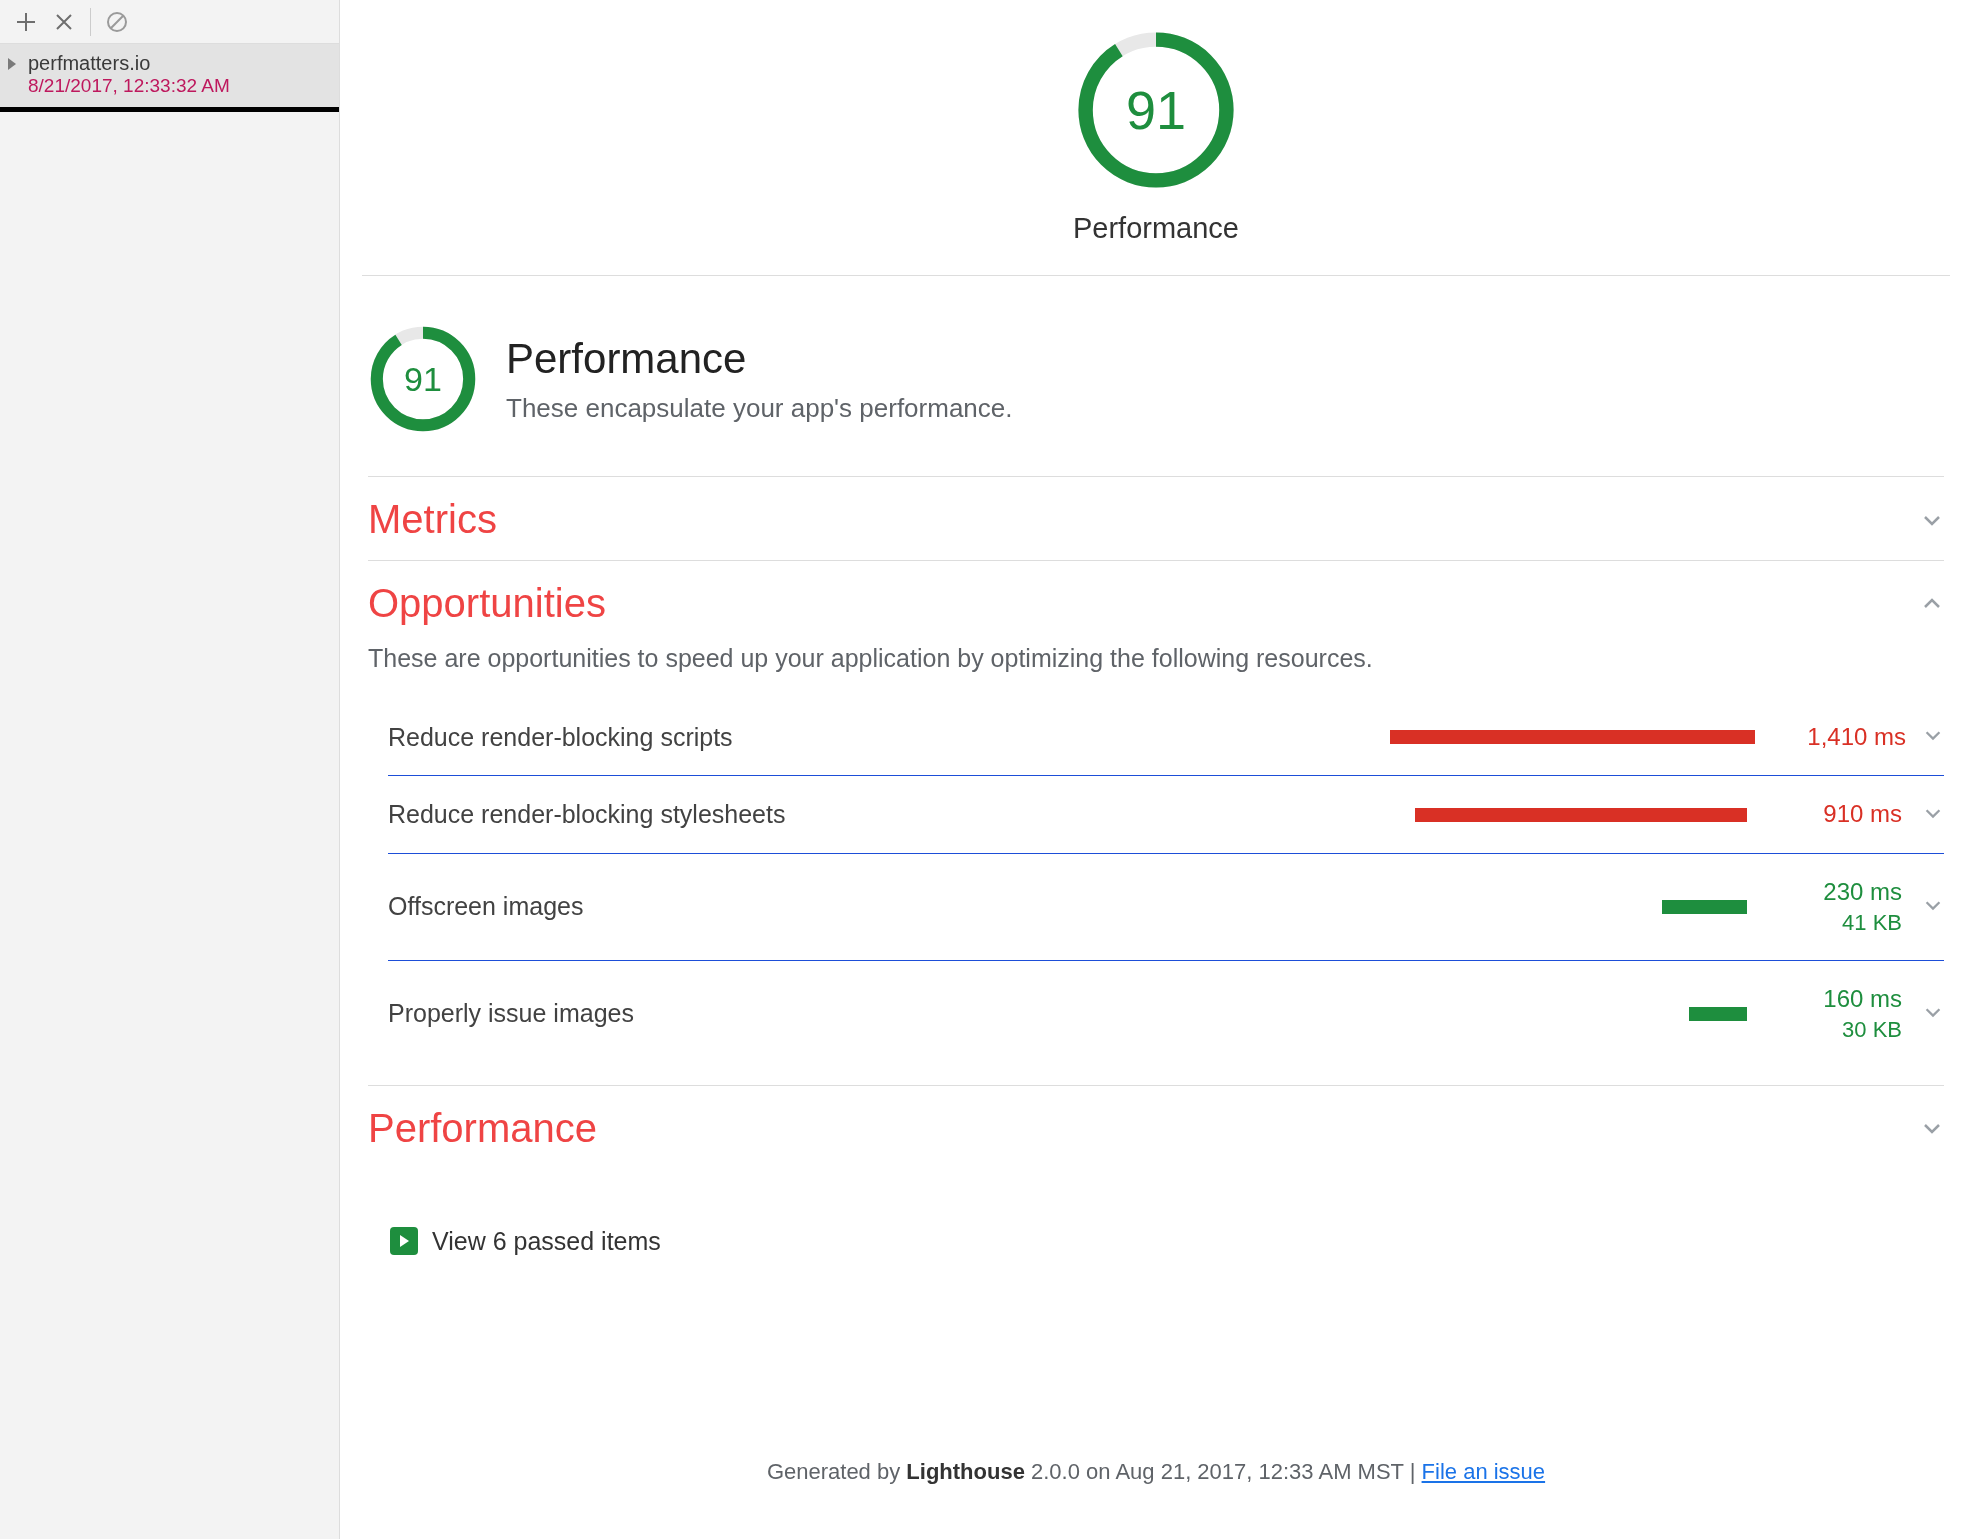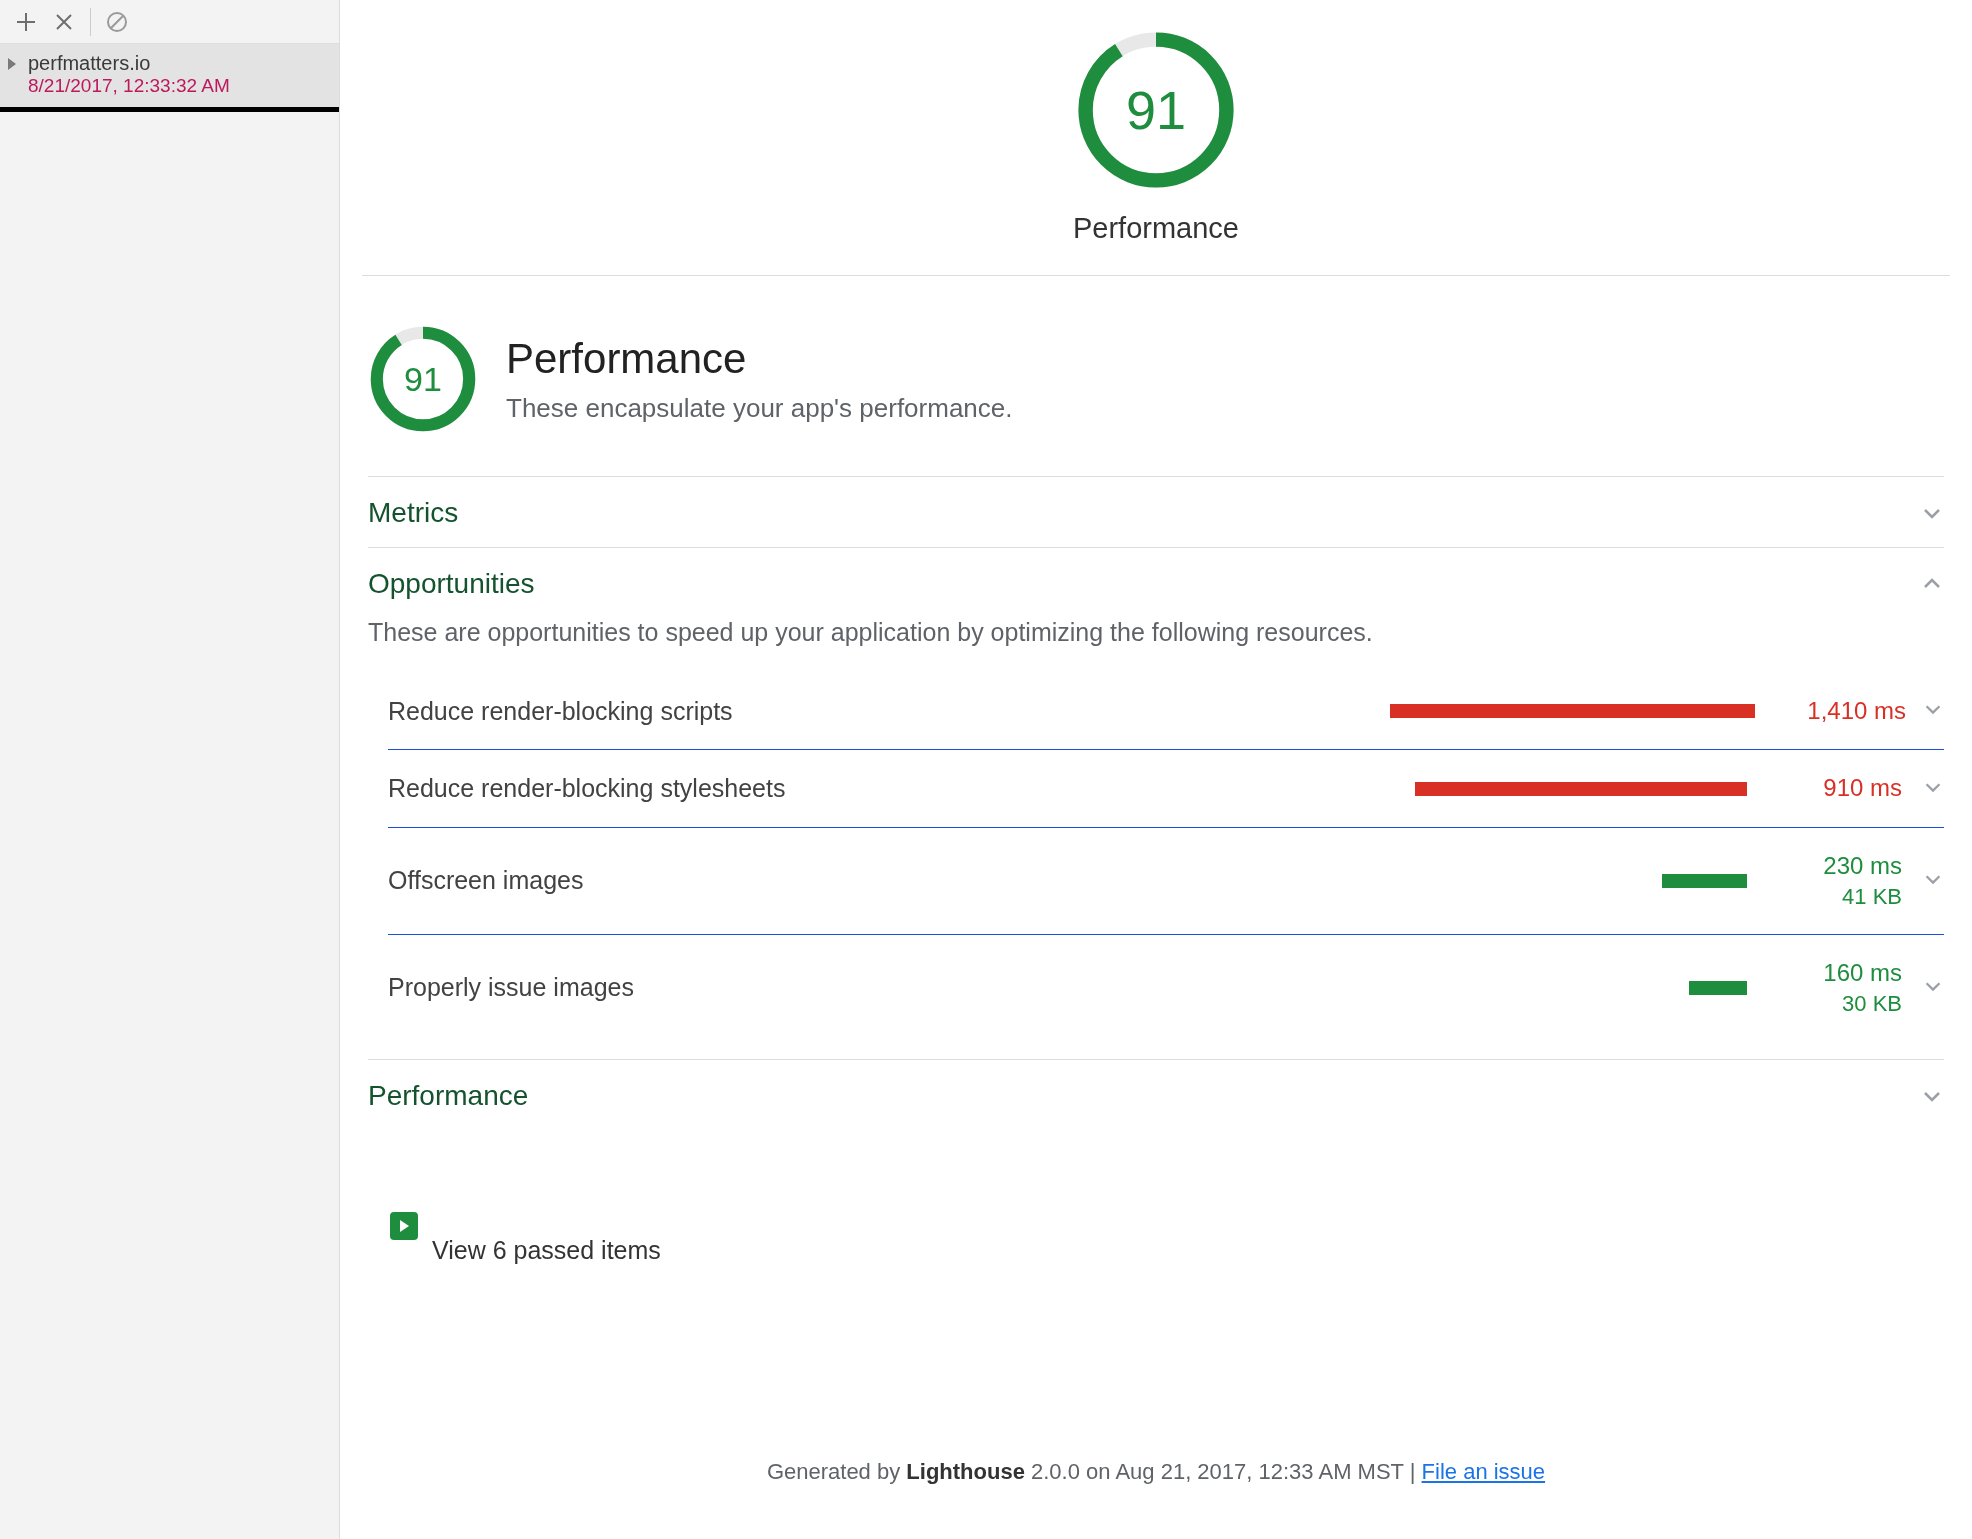--- a/index.html
+++ b/index.html
@@ -124,21 +124,21 @@
 .perf-sub { font-size: 26px; color: #5f6368; }
 
 .group-row {
   display: flex;
   align-items: center;
   justify-content: space-between;
   padding: 20px 0 18px;
   border-top: 1px solid #ddd;
   cursor: pointer;
 }
-.group-title { font-size: 28px; color: #14532d; }
+.group-title { font-size: 40px; color: #ef4444; }
 .group-desc {
   font-size: 25px;
   color: #5f6368;
   padding: 0 0 26px;
 }
 .chev {
   color: #9aa0a6;
 }
 .chev svg { display: block; }
 
@@ -184,21 +184,21 @@
   gap: 14px;
   padding: 18px 0 24px 22px;
   cursor: pointer;
 }
 .passed-icon {
   width: 28px; height: 28px;
   background: #1e8e3e;
   border-radius: 4px;
   display: flex; align-items: center; justify-content: center;
 }
-.passed-text { font-size: 25px; color: #333; margin-top: 48px; }
+.passed-text { font-size: 25px; color: #333; }
 
 .footer {
   margin-top: auto;
   text-align: center;
   font-size: 22px;
   color: #5f6368;
   padding: 32px 0 54px;
 }
 .footer .lh-name { font-weight: bold; color: #333; }
 .footer a { color: #1a73e8; text-decoration: underline; cursor: pointer; }

